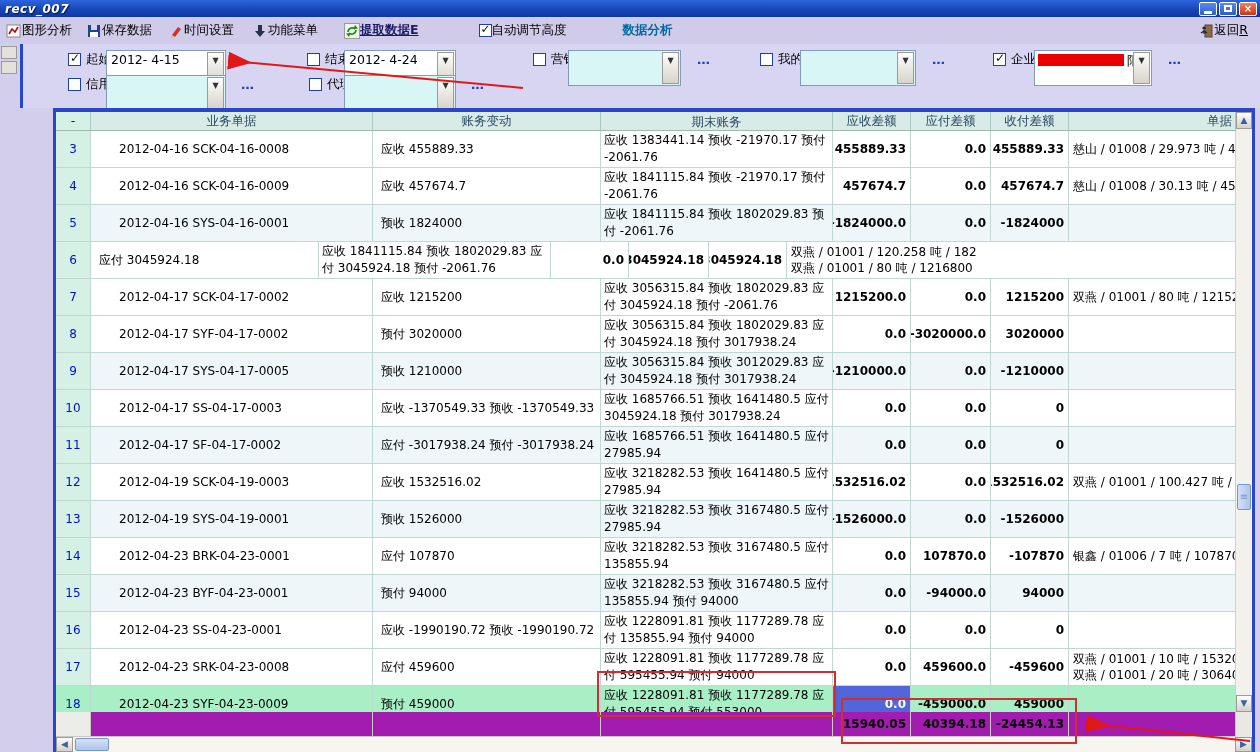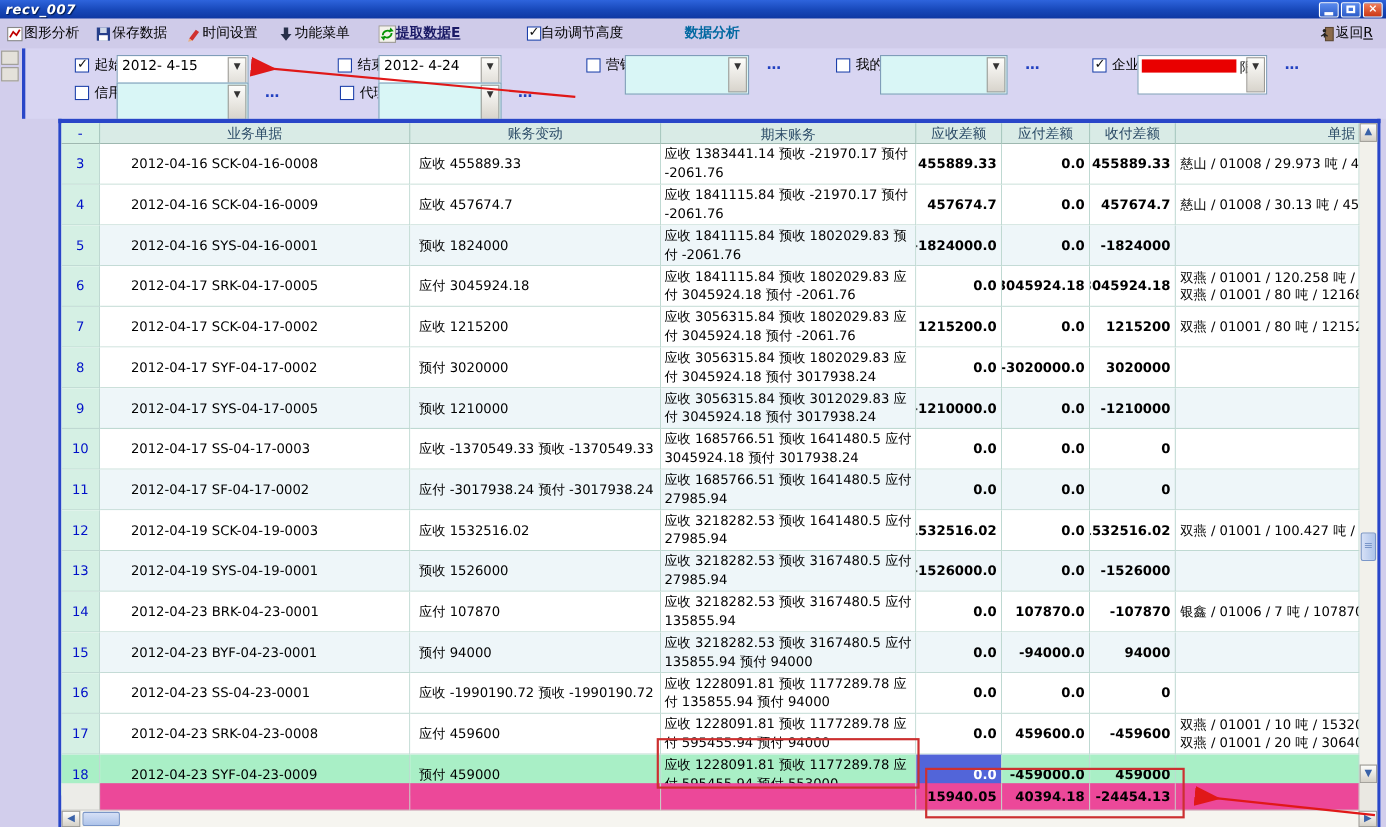--- a/index.html
+++ b/index.html
@@ -69,21 +69,21 @@
   .trow.hl .c-num { background:#A9EFC6 !important; }
   .c-doc { width:282px; padding-left:28px; }
   .c-chg { width:228px; padding-left:8px; }
   .c-fin { width:232px; padding:1px 3px; display:block; line-height:17px; word-break:break-all; }
   .c-recv { width:78px; } .c-pay { width:80px; } .c-net { width:78px; }
   .numcell { justify-content:flex-end; padding-right:4px;font-weight:bold; }
   .c-bill { flex:1; flex-direction:column; align-items:flex-start; justify-content:center;
     padding-left:4px; line-height:16px; white-space:nowrap; }
   .selcell { background:#5265D9 !important; color:#fff; }
   .totrow { display:flex; height:25px; background:#ECECE8; }
-  .totrow .cell { background:#ec4899; border-right:1px solid #C9C9C4; border-bottom:1px solid #C9C9C4; }
+  .totrow .cell { background:#a21caf; border-right:1px solid #C9C9C4; border-bottom:1px solid #C9C9C4; }
 
   
   .vscroll { position:absolute; right:0; top:0; width:16px; height:600px; background:#F2F1EB; }
   .sbtn { width:16px; height:17px; background:linear-gradient(180deg,#FDFDFB,#D5D1C8);
     border:1px solid #9C9A94; color:#3A62A8; font-size:9px; text-align:center; line-height:15px; }
   .vthumb { position:absolute; left:1px; top:372px; width:14px; height:26px;
     background:linear-gradient(90deg,#D6E0F6,#AEC4EA); border:1px solid #7A96C8; border-radius:2px; }
   .vthumb::after { content:"≡"; display:block; text-align:center; color:#7A96C8; font-size:10px; line-height:24px; }
   .vdown { position:absolute; bottom:0; }
   .corner { position:absolute; right:0; top:600px; width:16px; height:25px; background:#EAE8E2; }
@@ -294,21 +294,20 @@
           <div class="cell c-doc">2012-04-16 SYS-04-16-0001</div>
           <div class="cell c-chg">预收 1824000</div>
           <div class="cell c-fin">应收 1841115.84  预收 1802029.83  预付 -2061.76</div>
           <div class="cell c-recv numcell">-1824000.0</div>
           <div class="cell c-pay numcell">0.0</div>
           <div class="cell c-net numcell">-1824000</div>
           <div class="cell c-bill"></div>
         </div>
         <div class="trow">
           <div class="cell c-num">6</div>
-          <div class="cell c-doc">2012-04-17 SRK-04-17-0005</div>
           <div class="cell c-chg">应付 3045924.18</div>
           <div class="cell c-fin">应收 1841115.84  预收 1802029.83  应付 3045924.18  预付 -2061.76</div>
           <div class="cell c-recv numcell">0.0</div>
           <div class="cell c-pay numcell">3045924.18</div>
           <div class="cell c-net numcell">-3045924.18</div>
           <div class="cell c-bill">
             <div>双燕 / 01001 / 120.258 吨 / 182</div>
             <div>双燕 / 01001 / 80 吨 / 1216800</div>
           </div>
         </div>

